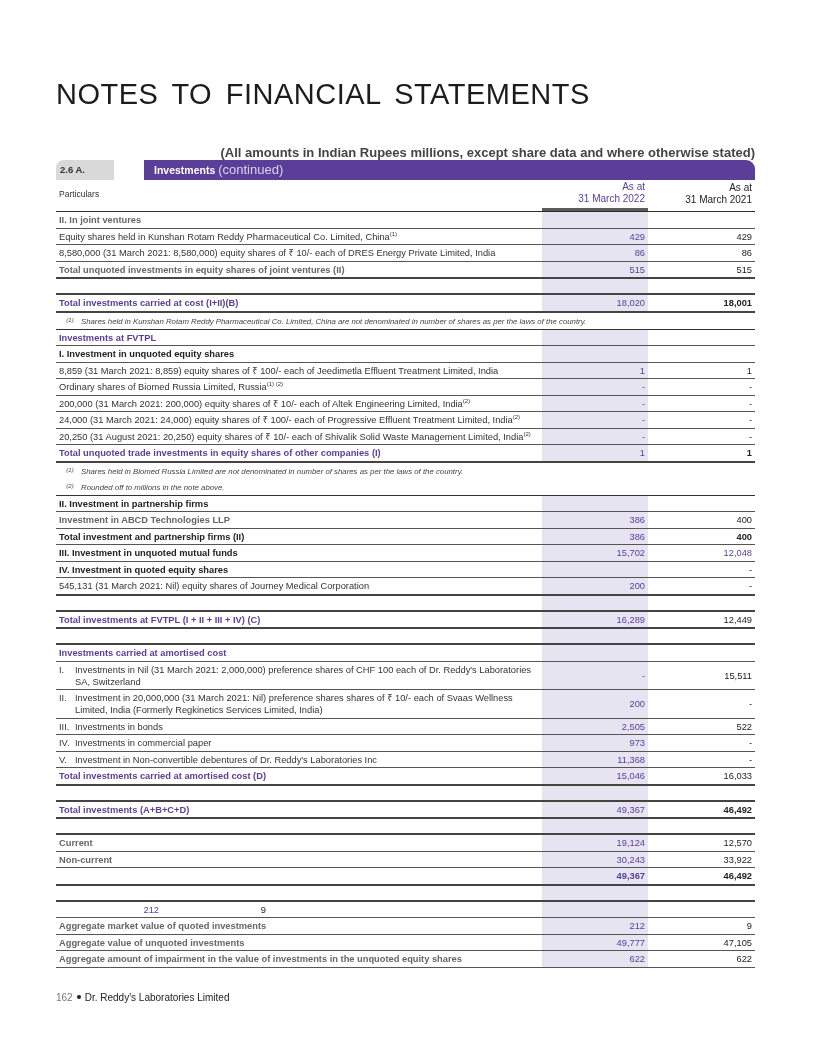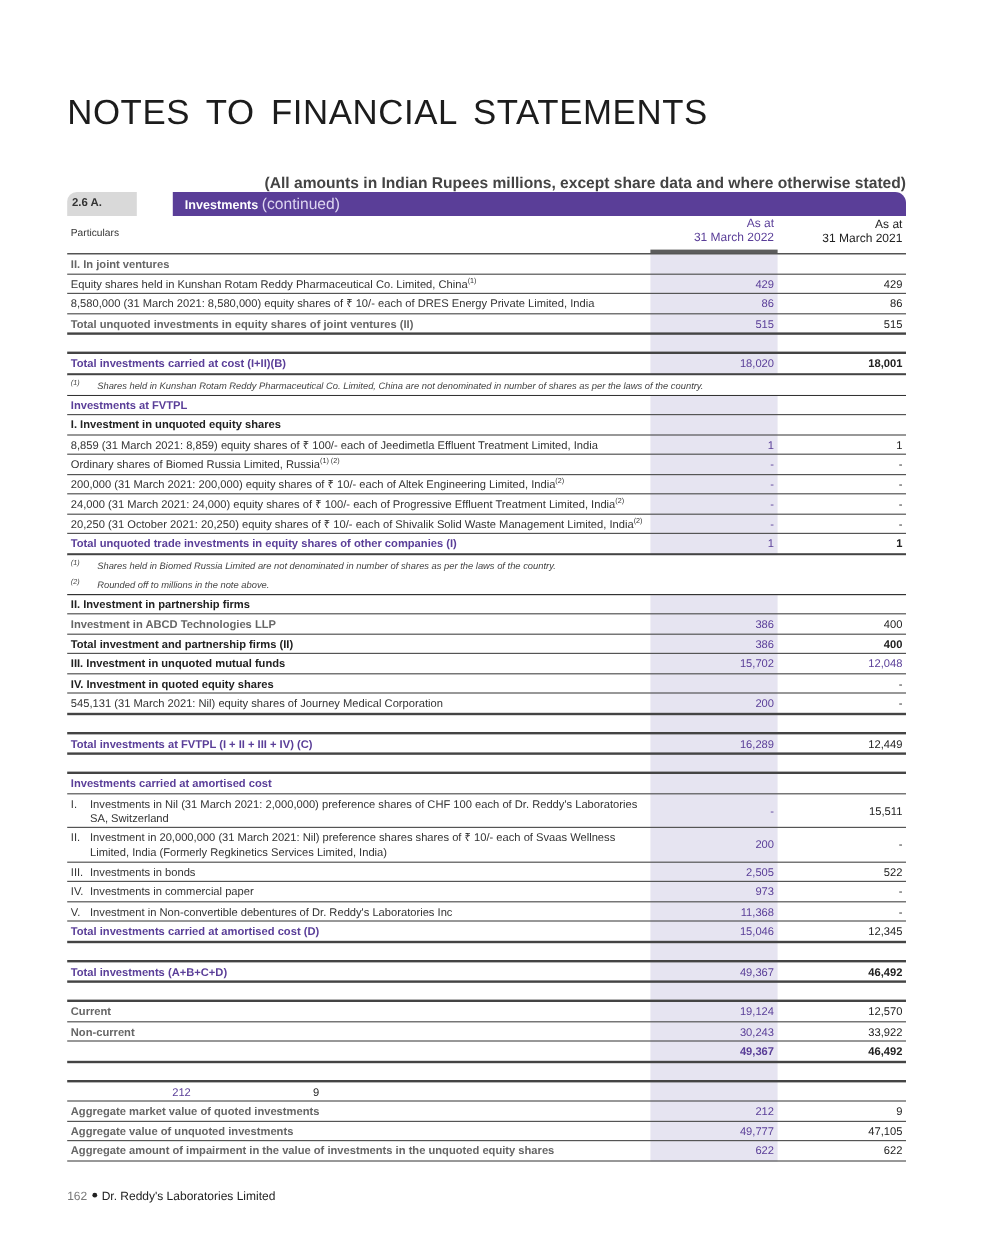--- a/index.html
+++ b/index.html
@@ -64,21 +64,21 @@
     .row.roman .c1 { display: flex; }
     .row.roman .c1 .num { width: 16px; flex-shrink: 0; }
     .row.tall { min-height: 28px; }
     .row.tall .c2, .row.tall .c3 { align-self: center; }
     sup { font-size: 6px; vertical-align: super; line-height: 0; }
     .fn {
       position: relative; z-index: 2; background: #fff; font-size: 7.8px;
       font-style: italic; color: #444; padding: 4px 0 3px 3px; display: flex;
     }
     .fn .fn-mark { width: 22px; font-size: 6px; vertical-align: super; }
-    .fn-block { position: relative; z-index: 2; background: #fff; border-bottom: 1.3px solid #555; }
+    .fn-block { position: relative; z-index: 2; background: #fff; border-bottom: 1.3px solid #555; text-align: center; }
     .fn-block.nb { border-bottom: 1.5px solid #333; }
     .footer {
       position: absolute; left: 56px; top: 992px; font-size: 10px; color: #222;
     }
     .footer .pg { color: #777; }
     .footer .dot { display: inline-block; width: 4px; height: 4px; border-radius: 50%; background: #222; margin: 0 4px 2px 4px; vertical-align: middle; }
   </style>
 </head>
 <body>
 
@@ -175,21 +175,21 @@
         <div class="c1"><span>200,000 (31 March 2021: 200,000) equity shares of ₹ 10/- each of Altek Engineering Limited, India</span><sup>(2)</sup></div>
         <div class="c2">-</div>
         <div class="c3">-</div>
       </div>
       <div class="row">
         <div class="c1"><span>24,000 (31 March 2021: 24,000) equity shares of ₹ 100/- each of Progressive Effluent Treatment Limited, India</span><sup>(2)</sup></div>
         <div class="c2">-</div>
         <div class="c3">-</div>
       </div>
       <div class="row">
-        <div class="c1"><span>20,250 (31 October 2021: 20,250) equity shares of ₹ 10/- each of Shivalik Solid Waste Management Limited, India</span><sup>(2)</sup></div>
+        <div class="c1"><span>20,250 (31 August 2021: 20,250) equity shares of ₹ 10/- each of Shivalik Solid Waste Management Limited, India</span><sup>(2)</sup></div>
         <div class="c2">-</div>
         <div class="c3">-</div>
       </div>
       <div class="row purple thick">
         <div class="c1">Total unquoted trade investments in equity shares of other companies (I)</div>
         <div class="c2">1</div>
         <div class="c3">1</div>
       </div>
     </div>
 
@@ -292,21 +292,21 @@
         <div class="c1">
             <span class="num">V.</span>
             <span>Investment  in Non-convertible debentures of Dr. Reddy's Laboratories Inc</span>
           </div>
         <div class="c2">11,368</div>
         <div class="c3">-</div>
       </div>
       <div class="row purple thick">
         <div class="c1">Total investments carried at amortised cost (D)</div>
         <div class="c2">15,046</div>
-        <div class="c3" style="font-weight:normal">12,345</div>
+        <div class="c3" style="font-weight:normal">16,033</div>
       </div>
       <div class="row blank">
           <div class="c1"></div>
           <div class="c2"></div>
           <div class="c3"></div>
         </div>
 
       <div class="row purple thick">
         <div class="c1">Total investments (A+B+C+D)</div>
         <div class="c2">49,367</div>

